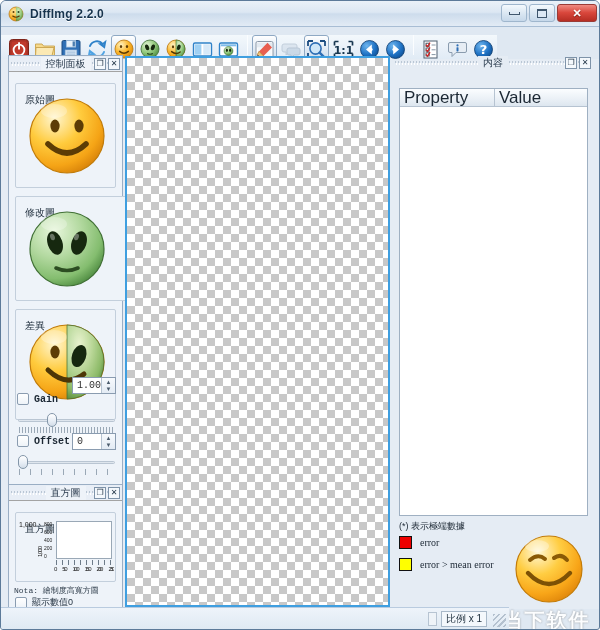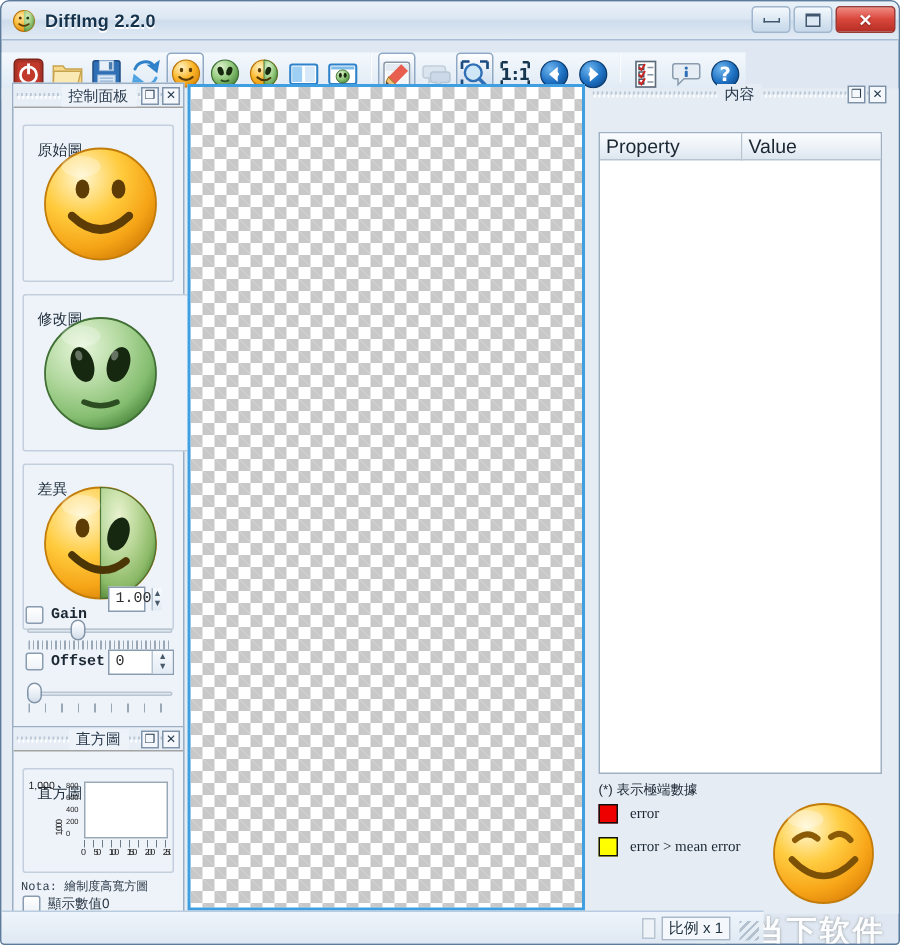--- a/index.html
+++ b/index.html
@@ -209,21 +209,21 @@
     border: 1px solid #9fb0c2;
     background: #ffffff;
   }
   .tbl-head { display: flex; height: 18px; }
   .th {
     background: linear-gradient(to bottom,#fbfdff,#eaf0f6 60%,#dde6ef);
     border-right: 1px solid #b6c3d1;
     border-bottom: 1px solid #b6c3d1;
     padding-left: 4px;
     display: flex; align-items: center;
-    font-size: 13px; color: #1b2733;
+    font-size: 17px; color: #1b2733;
   }
 
   
   .swatch { width: 13px; height: 13px; border: 1px solid #111; }
   .leg-txt { font-family: Liberation Serif, serif; font-size: 10px; color: #1b2733; margin-left: 8px; }
 
   
   .statusbar {
     position: absolute; left: 0; bottom: 0; width: 508px; height: 22px;
     background: linear-gradient(to bottom,#eef4fa,#dfe9f3);
@@ -559,25 +559,25 @@
             <circle cx="41" cy="41" r="37" fill="url(#ly)" stroke="#c17c0a" stroke-width="1.2"></circle>
             <path d="M41 4 A37 37 0 0 1 41 78 Z" fill="url(#lg)" opacity=".92" stroke="#417036" stroke-width=".8"></path>
             <ellipse cx="29" cy="31" rx="4.6" ry="6.4" fill="#5d3c05"></ellipse>
             <ellipse cx="53" cy="35" rx="7" ry="11.4" fill="#16280f" transform="rotate(18 53 35)"></ellipse>
             <path d="M22 49 Q41 67 58 53" stroke="#4d3606" stroke-width="5" fill="none" stroke-linecap="round"></path>
             <ellipse cx="28" cy="16" rx="13" ry="7" fill="#ffffff" opacity=".28"></ellipse>
           </svg>
         </div>
       </div>
 
-      <div class="row" style="left:8px; top:348px;">
+      <div class="row" style="left:8px; top:337px;">
         <span class="cb"></span>
         <span class="lbl-mono">Gain</span>
       </div>
-      <div class="spin" style="left:63px; top:335px; width:25px;">
+      <div class="spin" style="left:63px; top:321px; width:44px;">
         <span class="val">1.00</span>
         <span class="arrows">
           <div>▲</div>
           <div>▼</div>
         </span>
       </div>
       <div class="slider" style="left:9px; top:356px; width:97px;">
         <span class="groove"></span>
         <span class="handle" style="left:29px;"></span>
       </div>

